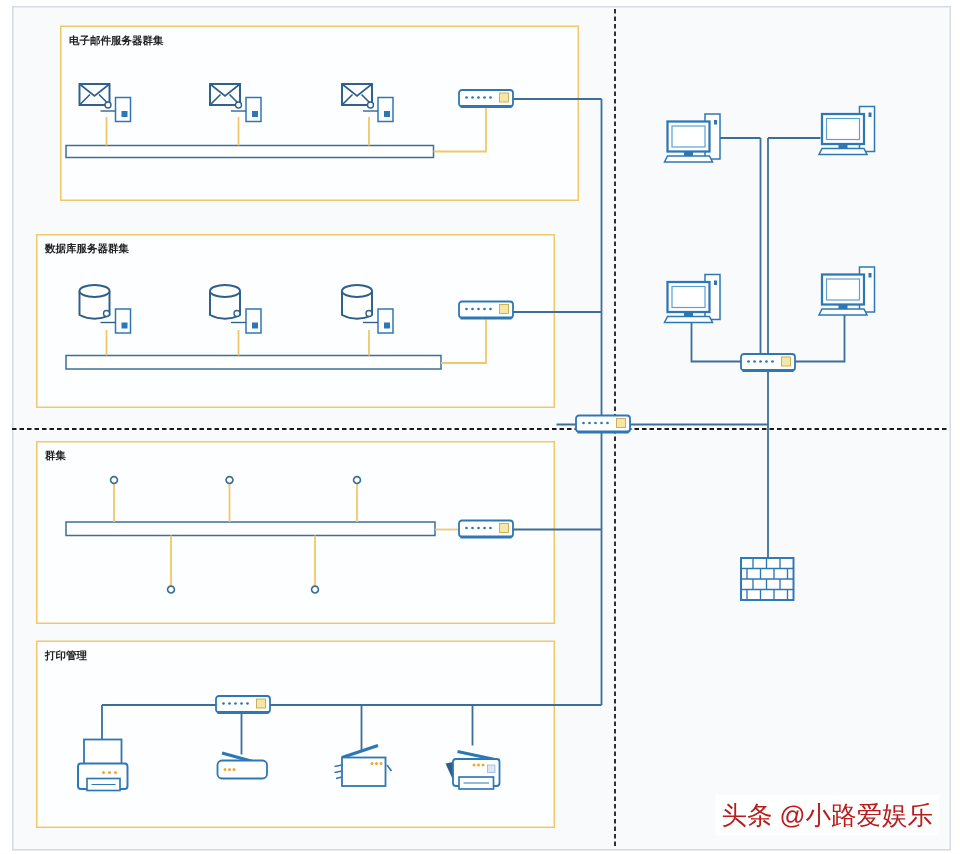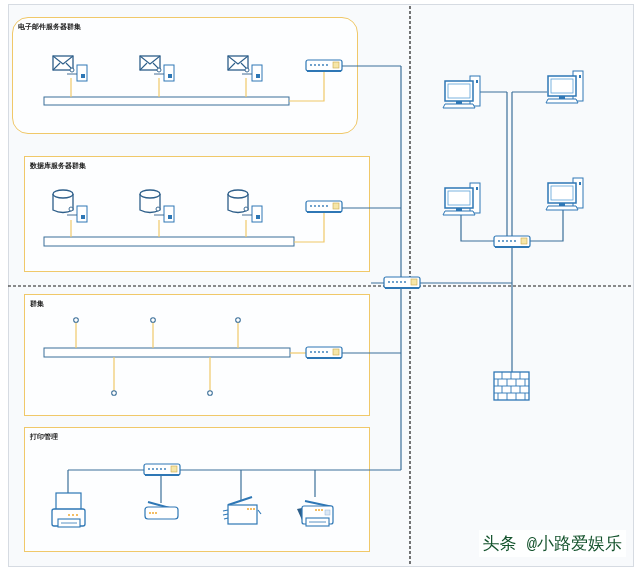--- a/index.html
+++ b/index.html
@@ -1,28 +1,28 @@
 <!DOCTYPE html>
 <html><head>
 <meta charset="utf-8">
 <style>
   html,body{margin:0;padding:0;background:#ffffff;}
   body{width:640px;height:569px;position:relative;overflow:hidden;font-family:"DejaVu Sans",sans-serif;}
   #canvas{position:absolute;left:8px;top:4px;width:624px;height:561px;background:#f8fafc;border:1px solid #d6dbe2;}
   .group-box{position:absolute;border:1.5px solid #f0c869;background:#fdfeff;box-sizing:border-box;}
   .group-title{position:absolute;left:5px;top:4px;font-size:7px;font-weight:bold;color:#222;white-space:nowrap;}
   svg#net{position:absolute;left:0;top:0;}
-  #watermark{position:absolute;right:14px;bottom:12px;font-size:17px;color:#14532d;font-family:Liberation Mono, monospace;background:rgba(255,255,255,0.85);padding:2px 4px;}
+  #watermark{position:absolute;right:14px;bottom:12px;font-size:17px;color:#b91c1c;font-family:Liberation Sans, sans-serif;background:rgba(255,255,255,0.85);padding:2px 4px;}
 </style>
 </head>
 <body>
 
 <div id="canvas"></div>
 
-<div class="group-box" style="left:12px;top:17px;width:346px;height:117px;border-radius:16px;">
+<div class="group-box" style="left:40px;top:17px;width:346px;height:117px;">
   <span class="group-title">电子邮件服务器群集</span>
 </div>
 <div class="group-box" style="left:24px;top:156px;width:346px;height:116px;padding-left:44px;">
   <span class="group-title">数据库服务器群集</span>
 </div>
 <div class="group-box" style="left:24px;top:294px;width:346px;height:122px;">
   <span class="group-title">群集</span>
 </div>
 <div class="group-box" style="left:24px;top:427px;width:346px;height:125px;">
   <span class="group-title">打印管理</span>

